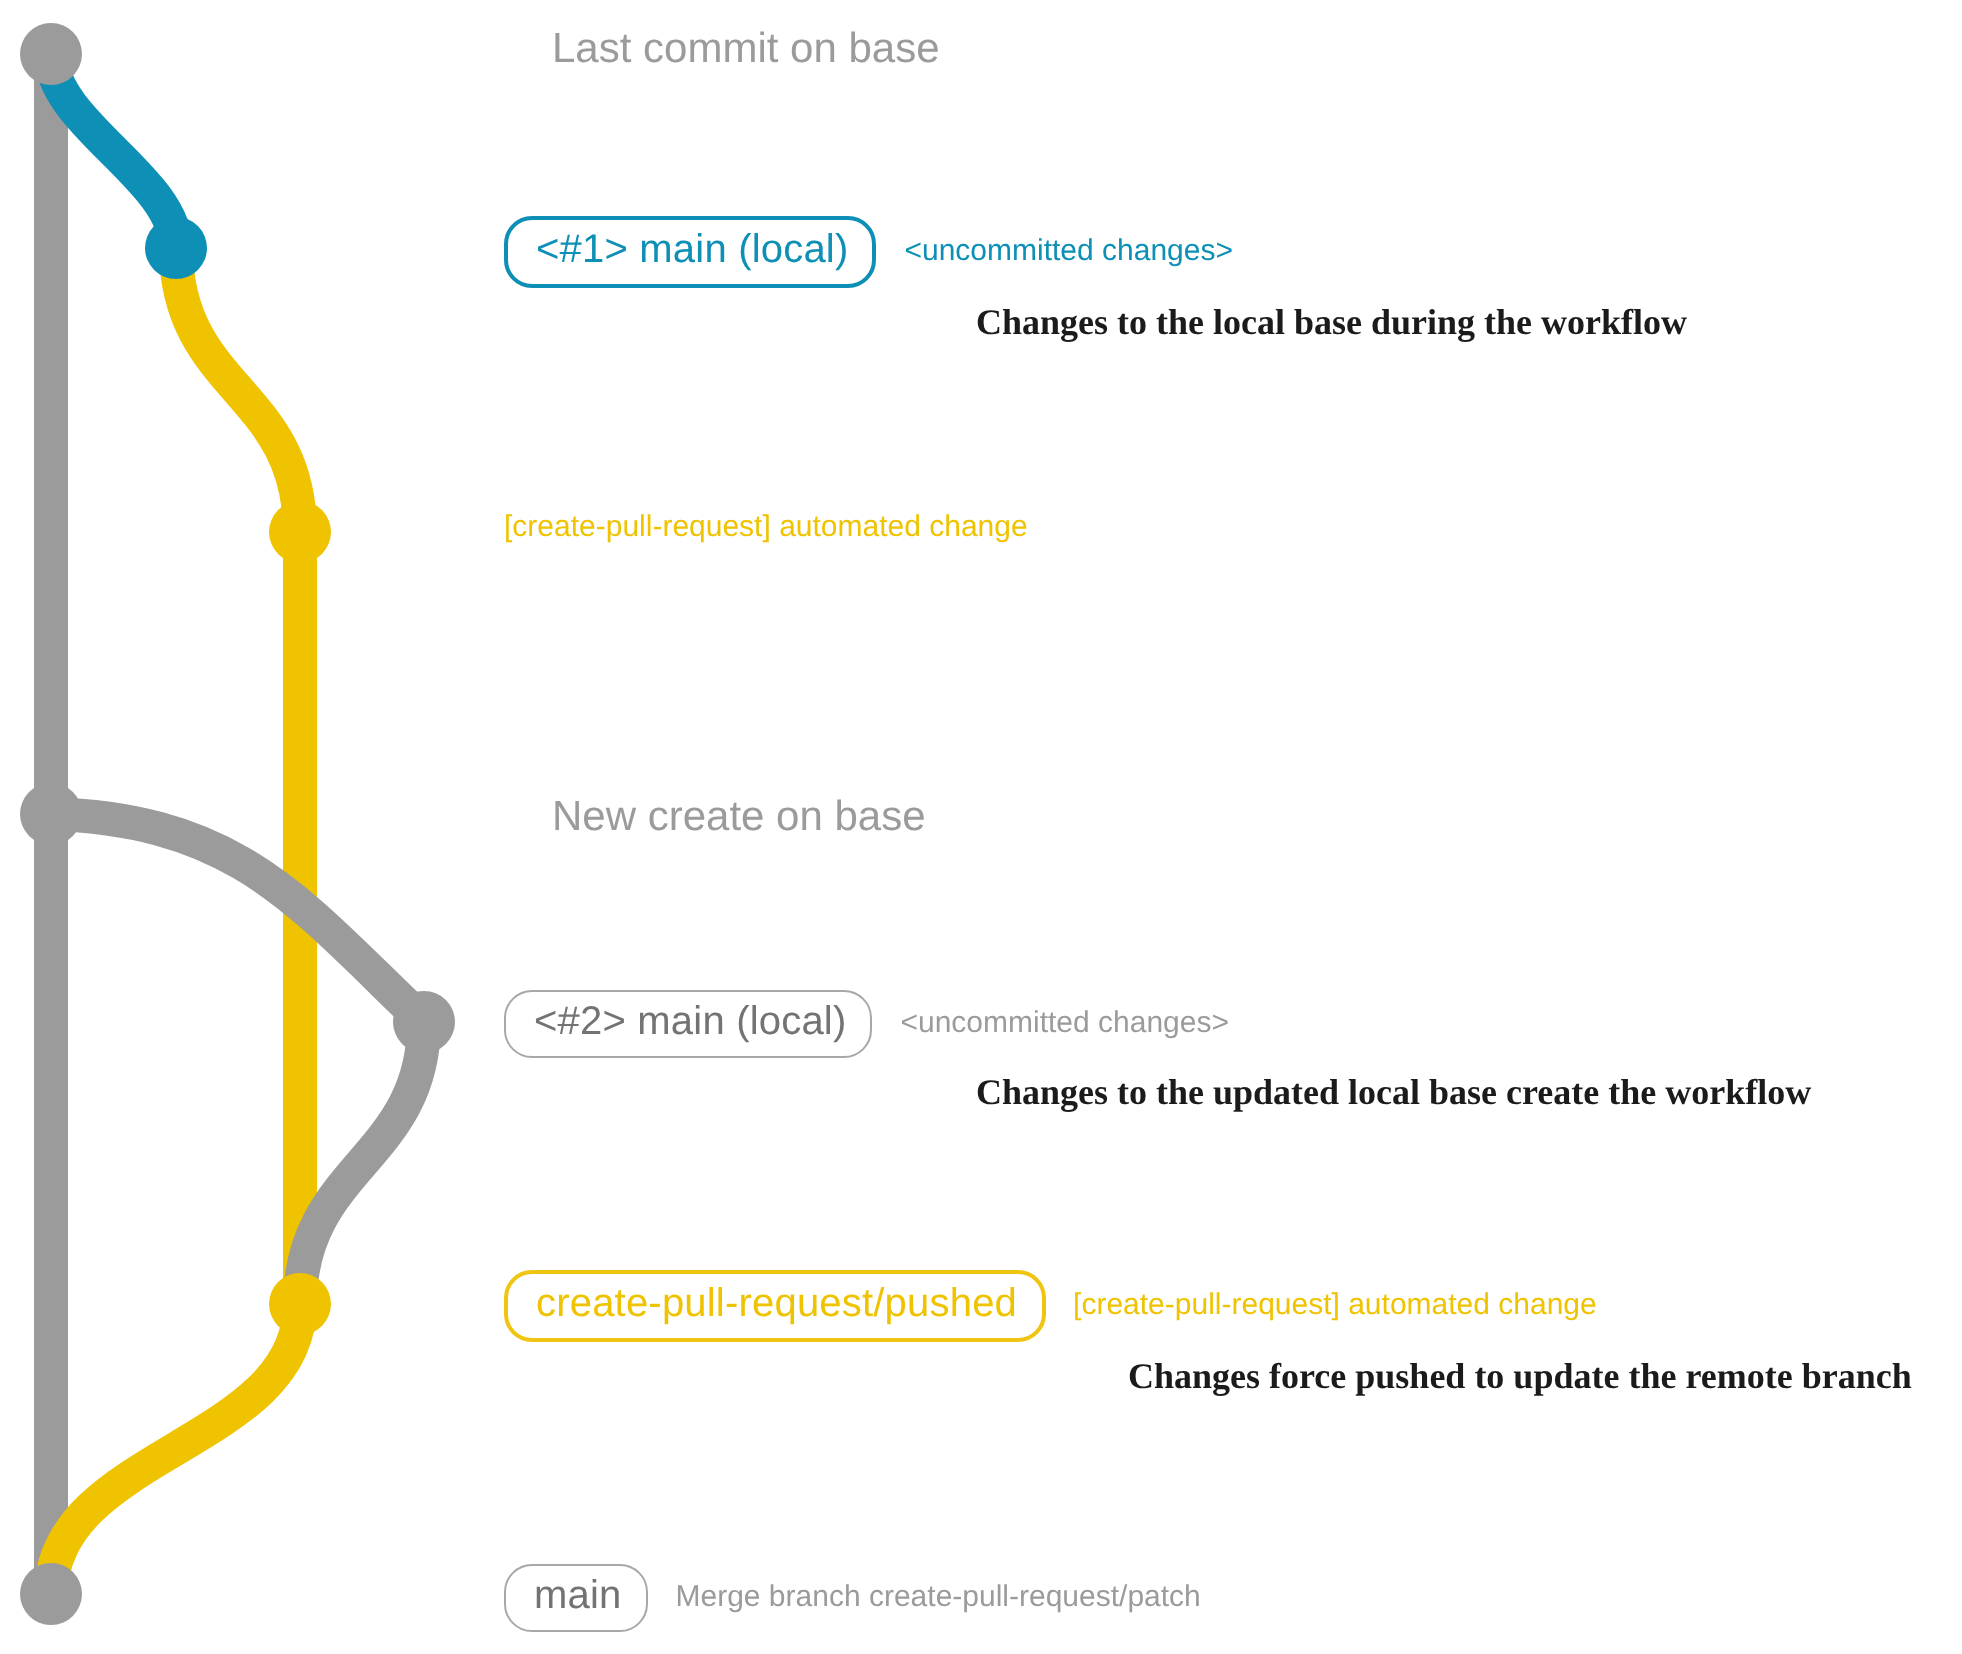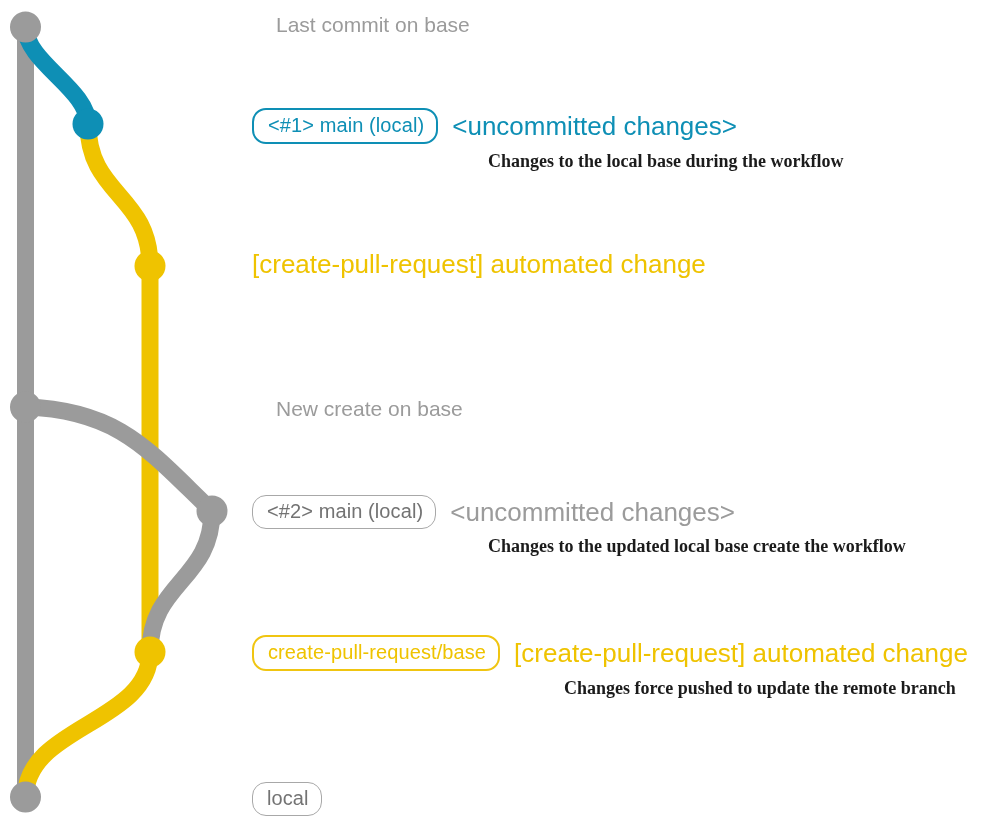--- a/index.html
+++ b/index.html
@@ -55,21 +55,21 @@
     letter-spacing: 0.1px;
     background: #ffffff;
     box-sizing: border-box;
   }
 
   .ref-badge.thin {
     border-width: 1.6px;
   }
 
   .commit-subject {
-    font-size: 26px;
+    font-size: 15px;
     line-height: 24px;
     font-weight: 400;
     white-space: nowrap;
     text-align: center;
   }
 
   .commit-subject.spaced {
     margin-left: 14px;
   }
 
@@ -145,24 +145,25 @@
       <div class="plain-title" style="top: 396px; color: rgb(155, 155, 155);">New create on base</div>
       <div class="row" style="top: 495px;">
         <div class="row-head">
           <span class="ref-badge b-gray thin">&lt;#2&gt; main (local)</span>
           <span class="commit-subject spaced" style="color: rgb(155, 155, 155);">&lt;uncommitted changes&gt;</span>
         </div>
         <div class="commit-note" style="margin-left: 236px;">Changes to the updated local base create the workflow</div>
       </div>
       <div class="row" style="top: 635px;">
         <div class="row-head">
-          <span class="ref-badge b-yellow">create-pull-request/base</span>
+          <span class="ref-badge b-yellow">create-pull-request/pushed</span>
           <span class="commit-subject spaced" style="color: rgb(239, 195, 0);">[create-pull-request] automated change</span>
         </div>
         <div class="commit-note" style="margin-left: 312px;">Changes force pushed to update the remote branch</div>
       </div>
       <div class="row" style="top: 782px;">
         <div class="row-head">
-          <span class="ref-badge b-gray thin">local</span>
+          <span class="ref-badge b-gray thin">main</span>
+          <span class="commit-subject spaced" style="color: rgb(155, 155, 155);">Merge branch create-pull-request/patch</span>
         </div>
       </div>
     </div>
 </div>
 
 </body></html>

